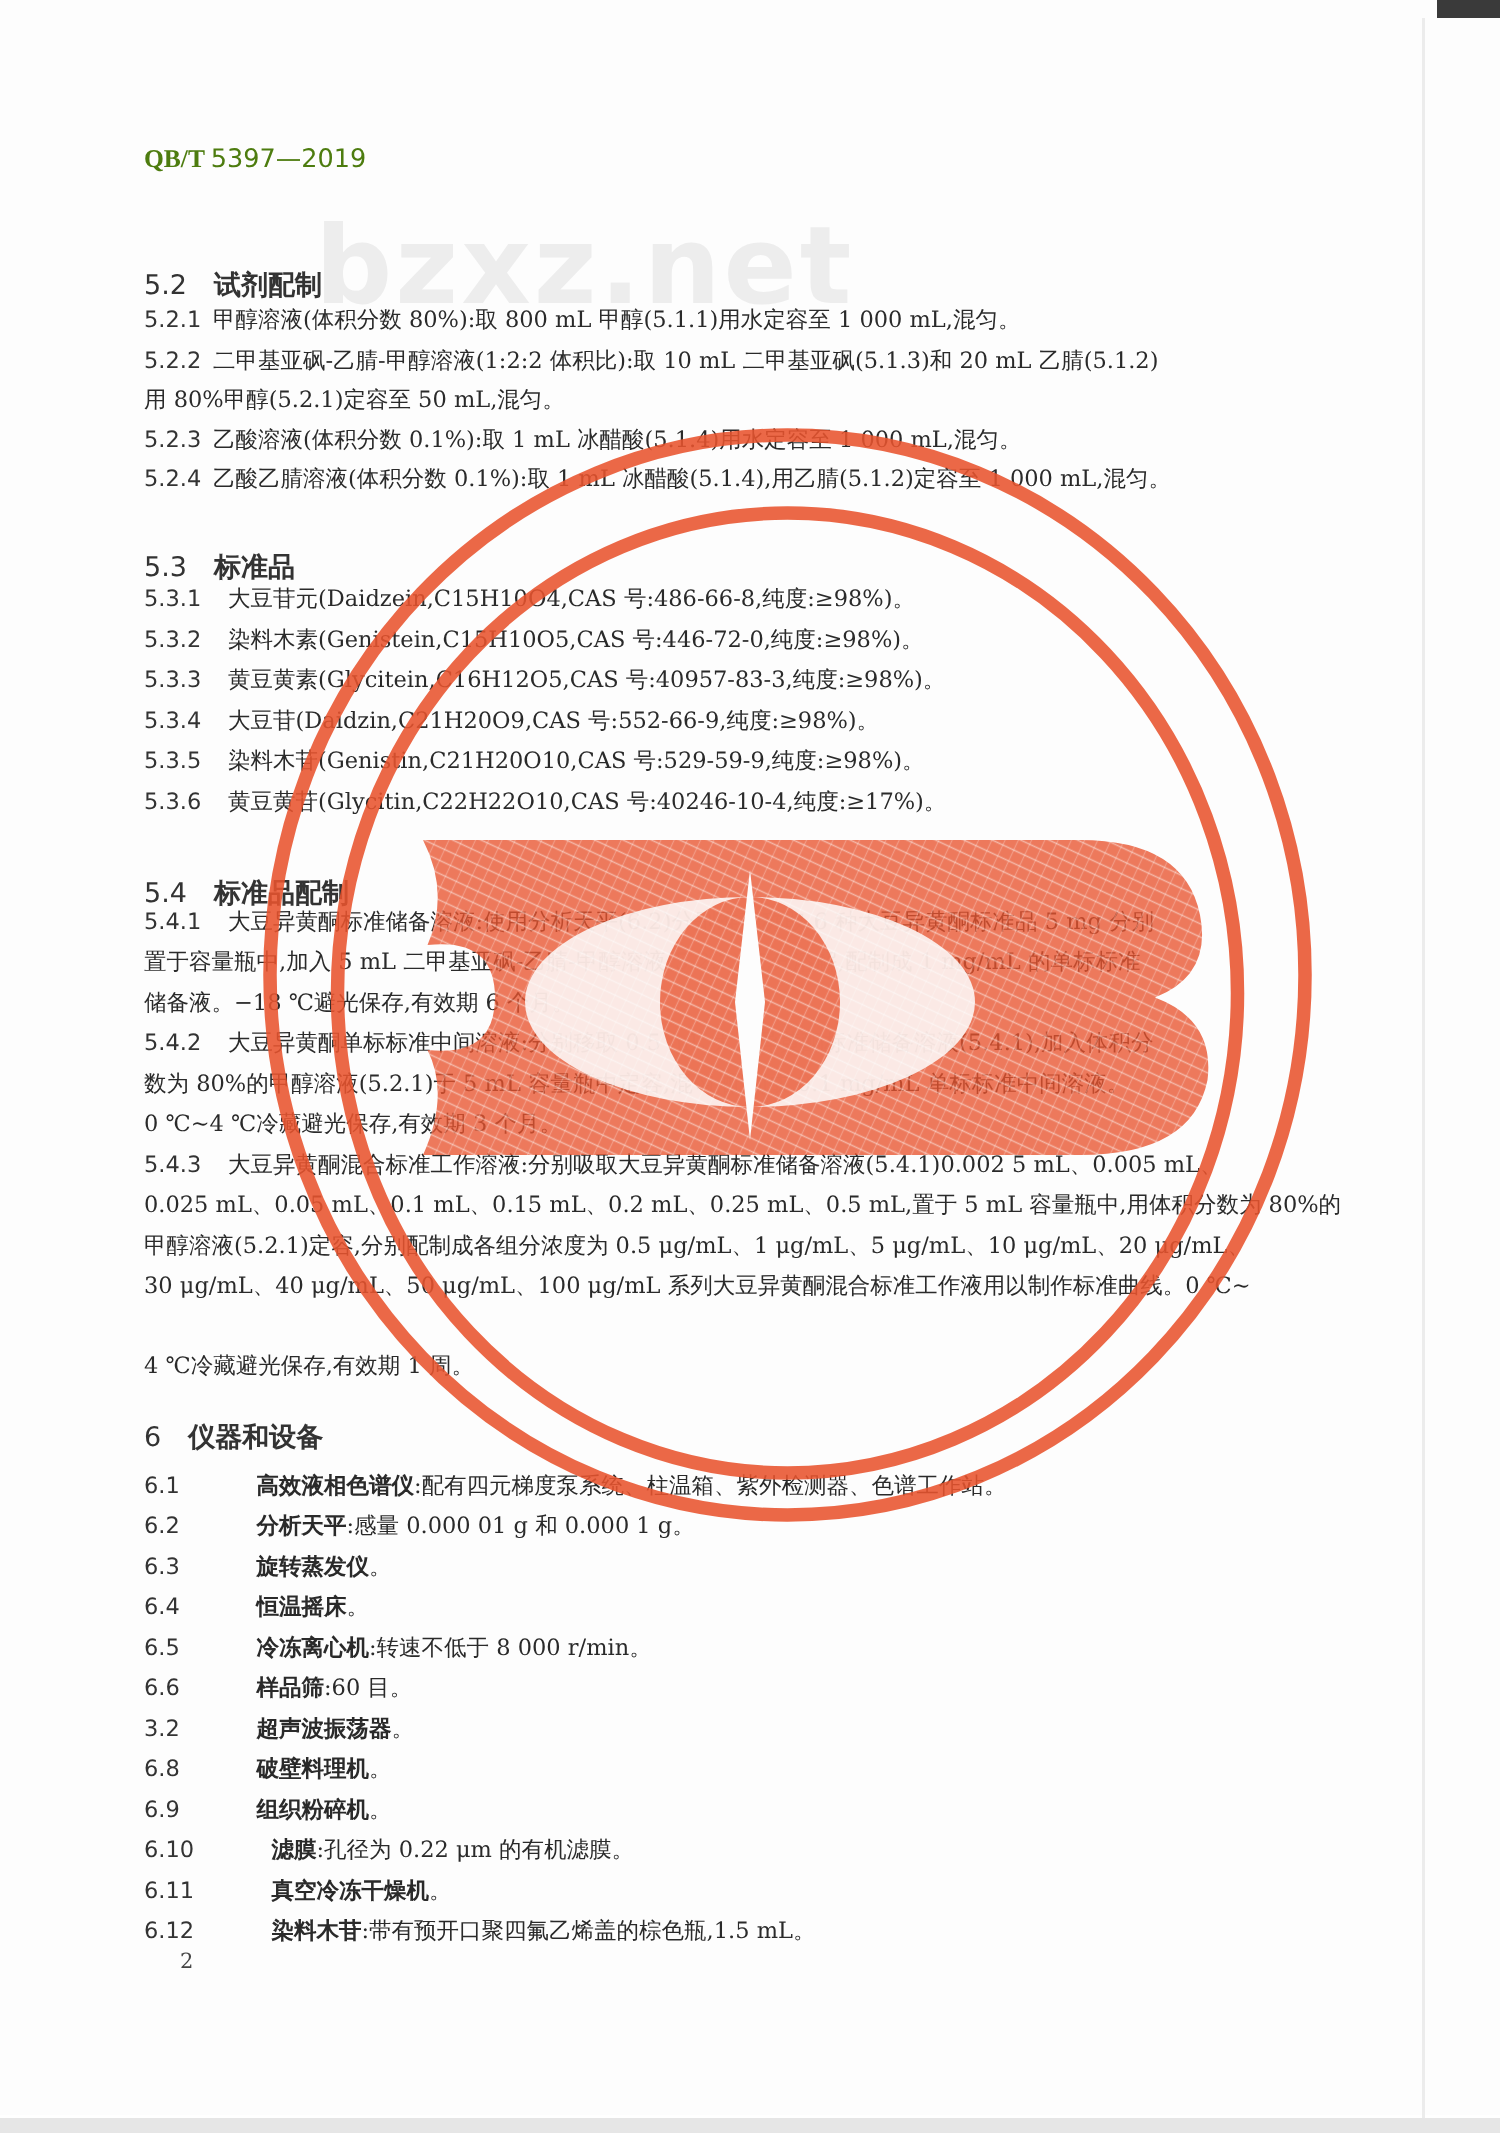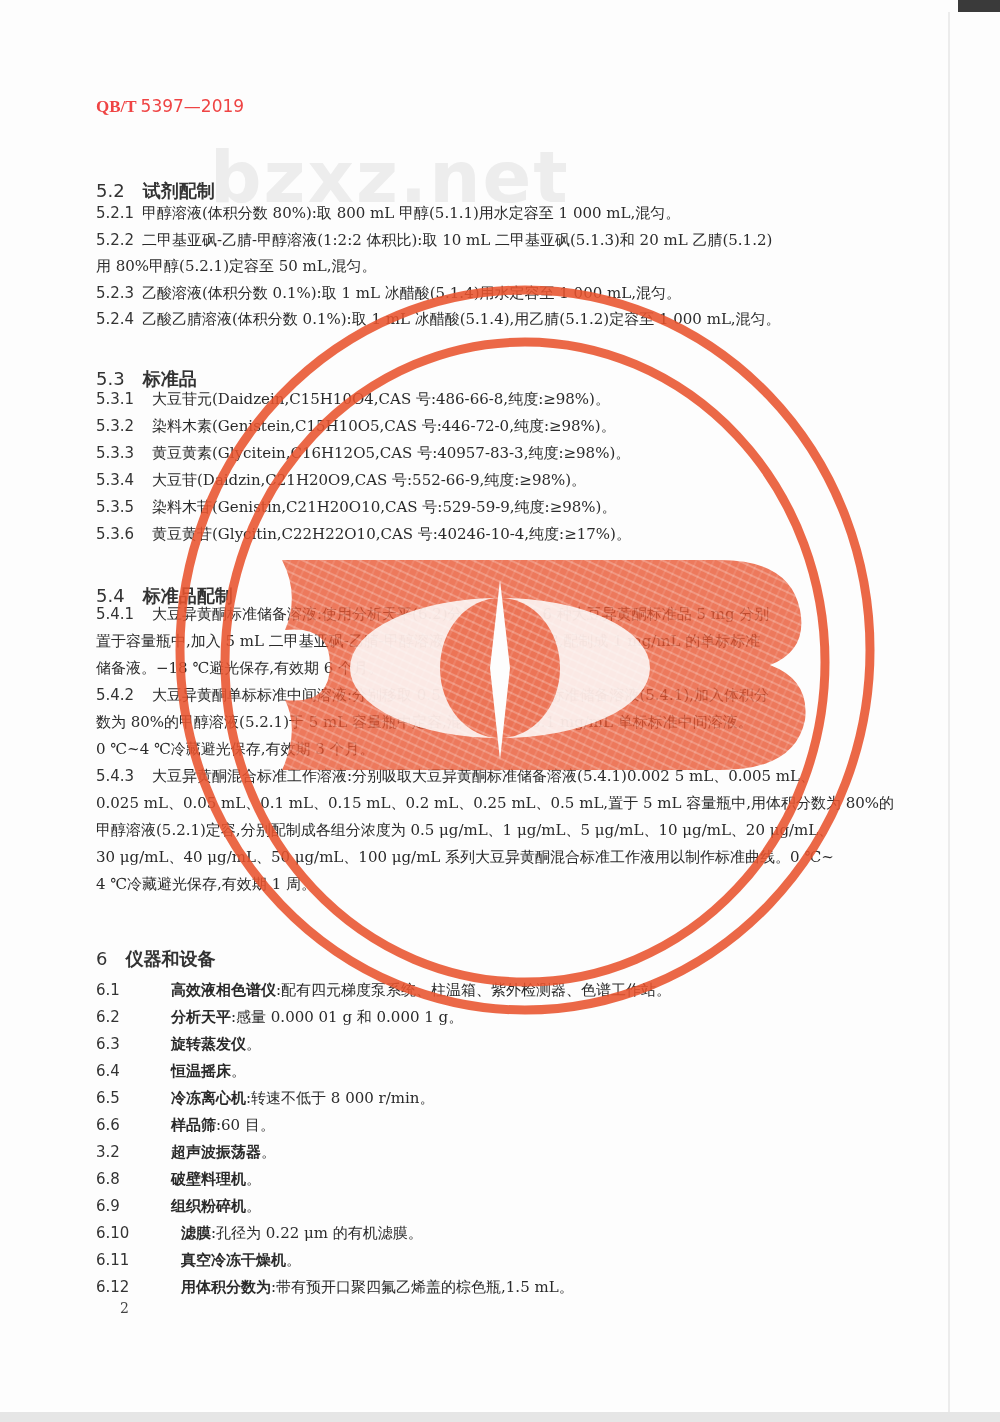--- a/index.html
+++ b/index.html
@@ -2,21 +2,21 @@
 <html><head>
 <meta charset="utf-8">
 <style>
   html, body { margin:0; padding:0; }
   body { width:1000px; height:1422px; background:#ffffff; position:relative; overflow:hidden;
          font-family:"DejaVu Serif", serif; color:#2a2a2a; }
   .page { position:absolute; left:0; top:0; width:1000px; height:1410px; background:#fdfdfd; }
   .bottom-strip { position:absolute; left:0; top:1412px; width:1000px; height:10px; background:#e6e6e6; }
   .corner-tab { position:absolute; left:958px; top:0; width:42px; height:12px; background:#3a3a3a; }
   .right-edge { position:absolute; left:948px; top:12px; width:2px; height:1400px; background:#ececec; }
-  .doc-code { position:absolute; left:96px; top:96px; font-size:17px; font-family:"Liberation Serif", serif; font-weight:bold; color:#ef4444; }
+  .doc-code { position:absolute; left:96px; top:96px; font-size:17px; font-family:"Liberation Serif", serif; font-weight:bold; color:#4d7c0f; }
   .doc-code span.num { font-family:"DejaVu Sans", sans-serif; font-weight:normal; }
   .watermark { position:absolute; left:210px; top:135px; font-family:"DejaVu Sans", sans-serif; font-weight:bold;
                font-size:72px; color:#ededed; letter-spacing:2px; z-index:0; }
   .line { position:absolute; left:96px; font-size:15px; line-height:20px; white-space:nowrap; z-index:1; }
   .line .no { font-family:"DejaVu Sans", sans-serif; color:#333; display:inline-block; }
   .heading { font-family:"DejaVu Sans", sans-serif; font-weight:bold; font-size:18px; color:#333;margin-top:21px; }
   .heading .no { font-weight:normal; margin-right:18px; }
   .item-title { font-family:"DejaVu Sans", sans-serif; font-weight:bold;margin-left:29px; }
   .page-num { position:absolute; left:120px; top:1300px; font-size:14px; color:#444; }
   .stamp { position:absolute; left:0; top:0; z-index:2; pointer-events:none; }
@@ -61,39 +61,39 @@
 <div class="line" style="top:604px"><span class="no" style="width:56px">5.4.1</span><span>大豆异黄酮标准储备溶液:使用分析天平(6.2)分别准确称取 6 种大豆异黄酮标准品 5 mg 分别</span></div>
 <div class="line" style="top:631px"><span>置于容量瓶中,加入 5 mL 二甲基亚砜-乙腈-甲醇溶液(5.2.2),充分溶解,配制成 1 mg/mL 的单标标准</span></div>
 <div class="line" style="top:658px"><span>储备液。−18 ℃避光保存,有效期 6 个月。</span></div>
 <div class="line" style="top:685px"><span class="no" style="width:56px">5.4.2</span><span>大豆异黄酮单标标准中间溶液:分别移取 0.5 mL 大豆异黄酮标准储备溶液(5.4.1),加入体积分</span></div>
 <div class="line" style="top:712px"><span>数为 80%的甲醇溶液(5.2.1)于 5 mL 容量瓶中定容,混匀,配制成 0.1 mg/mL 单标标准中间溶液。</span></div>
 <div class="line" style="top:739px"><span>0 ℃~4 ℃冷藏避光保存,有效期 3 个月。</span></div>
 <div class="line" style="top:766px"><span class="no" style="width:56px">5.4.3</span><span>大豆异黄酮混合标准工作溶液:分别吸取大豆异黄酮标准储备溶液(5.4.1)0.002 5 mL、0.005 mL、</span></div>
 <div class="line" style="top:793px"><span>0.025 mL、0.05 mL、0.1 mL、0.15 mL、0.2 mL、0.25 mL、0.5 mL,置于 5 mL 容量瓶中,用体积分数为 80%的</span></div>
 <div class="line" style="top:820px"><span>甲醇溶液(5.2.1)定容,分别配制成各组分浓度为 0.5 μg/mL、1 μg/mL、5 μg/mL、10 μg/mL、20 μg/mL、</span></div>
 <div class="line" style="top:847px"><span>30 μg/mL、40 μg/mL、50 μg/mL、100 μg/mL 系列大豆异黄酮混合标准工作液用以制作标准曲线。0 ℃~</span></div>
-<div class="line" style="top:874px"><span>4 ℃冷藏避光保存,有效期 1 周。</span></div>
+<div class="line" style="top:900px"><span>4 ℃冷藏避光保存,有效期 1 周。</span></div>
 
 <div class="line heading" style="top:928px">
   <span class="no">6</span><span>仪器和设备</span>
 </div>
 
 <div id="equipment-list">
     <div class="line" style="top: 980px;"><span class="no" style="width: 46px;">6.1</span><span class="item-title">高效液相色谱仪</span><span>:配有四元梯度泵系统、柱温箱、紫外检测器、色谱工作站。</span></div>
     <div class="line" style="top: 1007px;"><span class="no" style="width: 46px;">6.2</span><span class="item-title">分析天平</span><span>:感量 0.000 01 g 和 0.000 1 g。</span></div>
     <div class="line" style="top: 1034px;"><span class="no" style="width: 46px;">6.3</span><span class="item-title">旋转蒸发仪</span><span>。</span></div>
     <div class="line" style="top: 1061px;"><span class="no" style="width: 46px;">6.4</span><span class="item-title">恒温摇床</span><span>。</span></div>
     <div class="line" style="top: 1088px;"><span class="no" style="width: 46px;">6.5</span><span class="item-title">冷冻离心机</span><span>:转速不低于 8 000 r/min。</span></div>
     <div class="line" style="top: 1115px;"><span class="no" style="width: 46px;">6.6</span><span class="item-title">样品筛</span><span>:60 目。</span></div>
     <div class="line" style="top: 1142px;"><span class="no" style="width: 46px;">3.2</span><span class="item-title">超声波振荡器</span><span>。</span></div>
     <div class="line" style="top: 1169px;"><span class="no" style="width: 46px;">6.8</span><span class="item-title">破壁料理机</span><span>。</span></div>
     <div class="line" style="top: 1196px;"><span class="no" style="width: 46px;">6.9</span><span class="item-title">组织粉碎机</span><span>。</span></div>
     <div class="line" style="top: 1223px;"><span class="no" style="width: 56px;">6.10</span><span class="item-title">滤膜</span><span>:孔径为 0.22 μm 的有机滤膜。</span></div>
     <div class="line" style="top: 1250px;"><span class="no" style="width: 56px;">6.11</span><span class="item-title">真空冷冻干燥机</span><span>。</span></div>
-    <div class="line" style="top: 1277px;"><span class="no" style="width: 56px;">6.12</span><span class="item-title">用体积分数为</span><span>:带有预开口聚四氟乙烯盖的棕色瓶,1.5 mL。</span></div>
+    <div class="line" style="top: 1277px;"><span class="no" style="width: 56px;">6.12</span><span class="item-title">染料木苷</span><span>:带有预开口聚四氟乙烯盖的棕色瓶,1.5 mL。</span></div>
   </div>
 
 <div class="page-num">2</div>
 
 <svg class="stamp" width="1000" height="1422">
   <defs>
     <pattern id="mesh" width="8" height="8" patternUnits="userSpaceOnUse" patternTransform="rotate(25)">
       <rect width="8" height="8" fill="#e8532e" fill-opacity="0.78"></rect>
       <path d="M0 4 L8 4" stroke="#ffffff" stroke-opacity="0.45" stroke-width="1"></path>
       <path d="M4 0 L4 8" stroke="#ffffff" stroke-opacity="0.25" stroke-width="0.8"></path>

